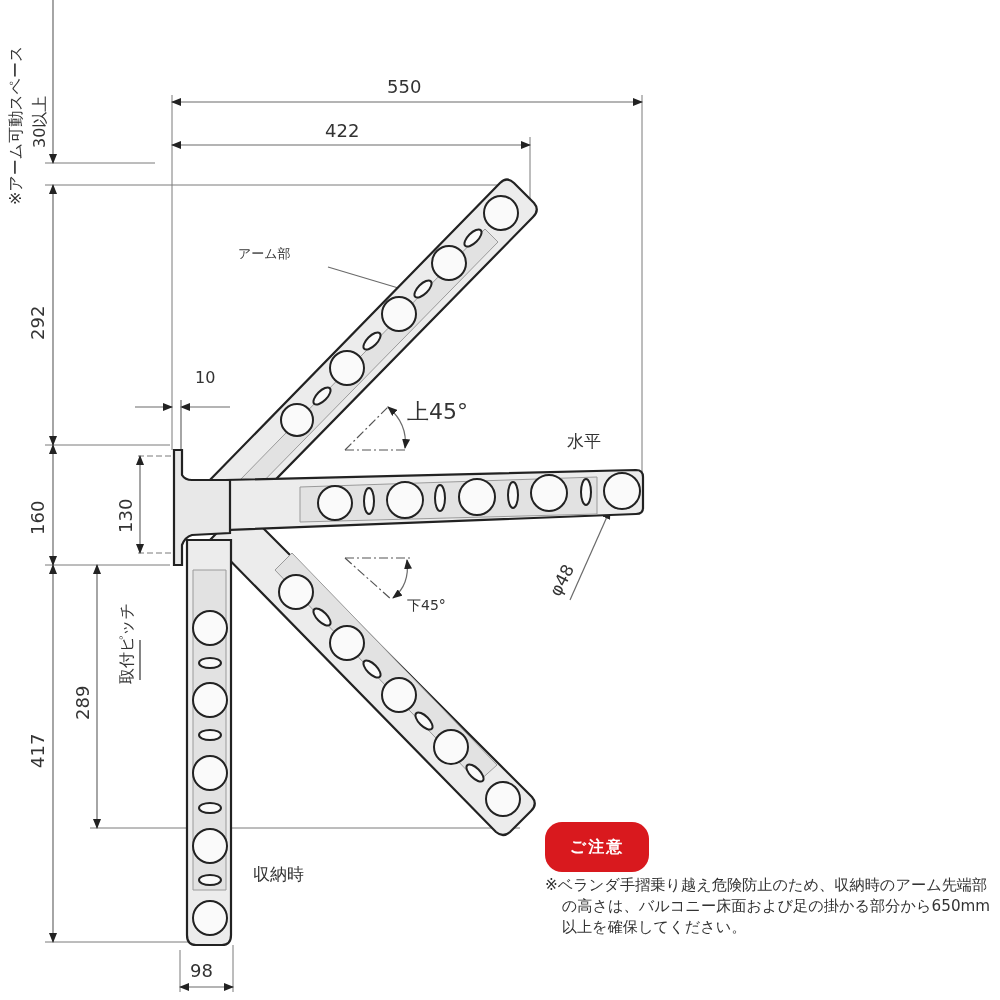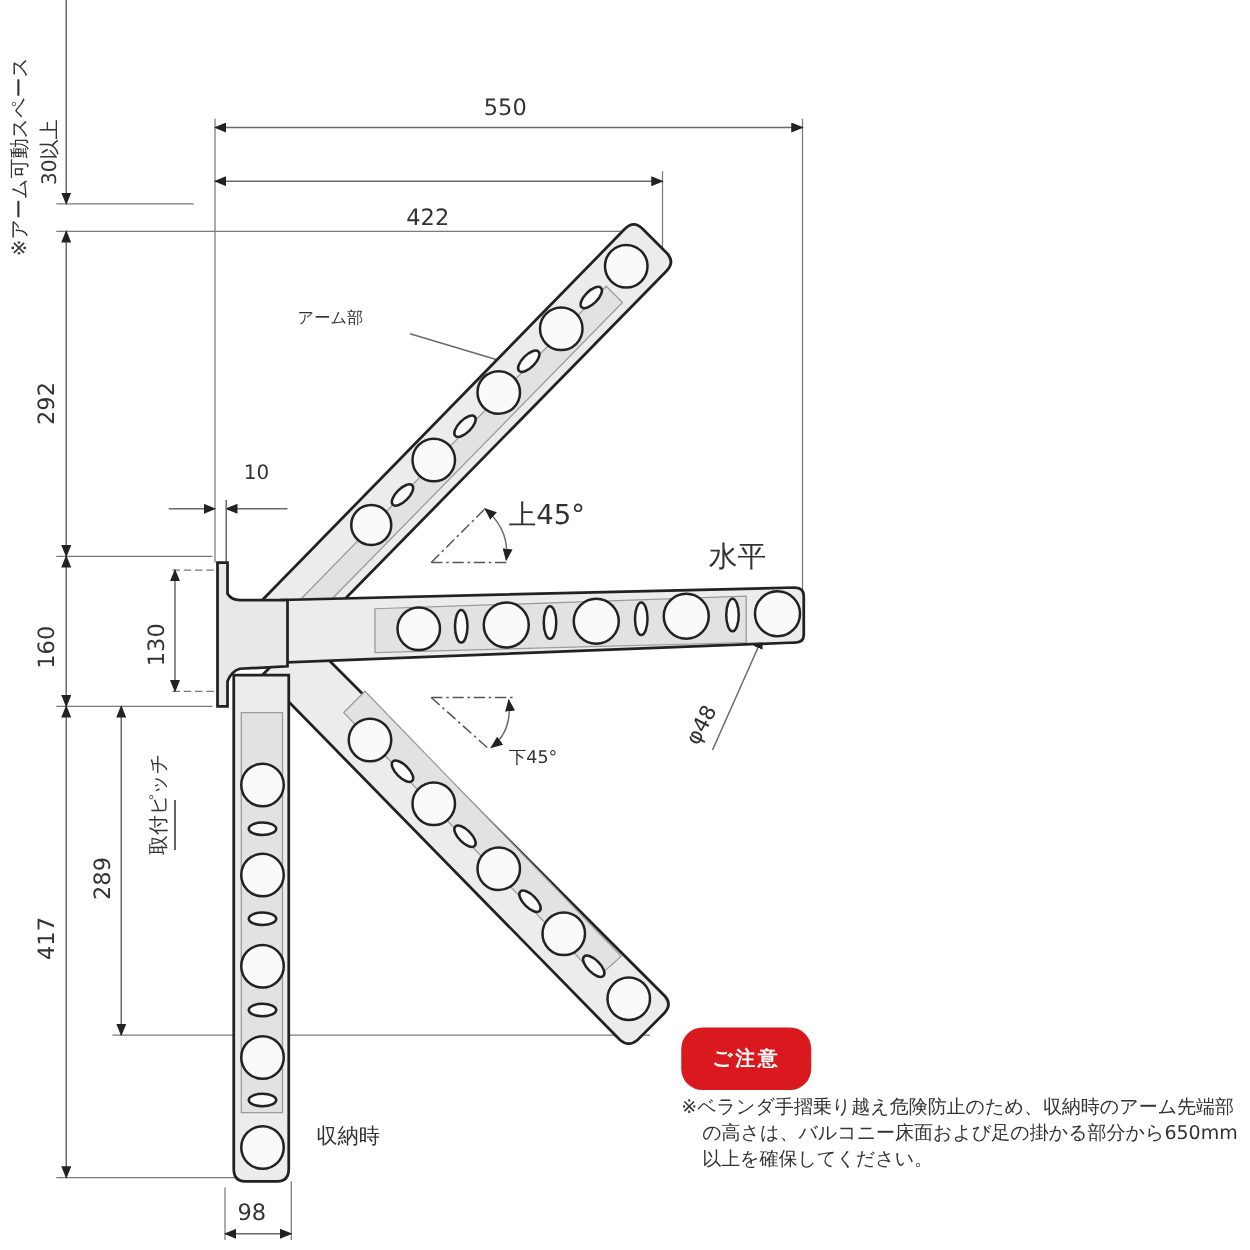--- a/index.html
+++ b/index.html
@@ -132,36 +132,36 @@
     <path d="M388,407 Q408,424 405,448" class="dim" marker-end="url(#ah)" marker-start="url(#ahs)"></path>
   </g>
   <g>
     <line class="dash" x1="345" y1="558" x2="410" y2="558"></line>
     <line class="dash" x1="345" y1="558" x2="392" y2="600"></line>
     <path d="M407,560 Q410,585 393,598" class="dim" marker-end="url(#ah)" marker-start="url(#ahs)"></path>
   </g>
 </svg>
 
 <div class="label" style="left:387px;top:76px;">550</div>
-<div class="label" style="left:325px;top:120px;margin-top:44px;">422</div>
+<div class="label" style="left:325px;top:120px;">422</div>
 <div class="label" style="left:195px;top:368px;font-size:16px;">10</div>
 <div class="label" style="left:190px;top:960px;">98</div>
 
 <div class="vlabel" style="left:6px;top:205px;font-size:16px;">※アーム可動スペース</div>
 <div class="vlabel" style="left:30px;top:148px;font-size:16px;">30以上</div>
 <div class="vlabel" style="left:27px;top:340px;">292</div>
 <div class="vlabel" style="left:27px;top:535px;">160</div>
 <div class="vlabel" style="left:115px;top:533px;">130</div>
 <div class="vlabel" style="left:117px;top:684px;font-size:16px;">取付ピッチ</div>
 <div class="vlabel" style="left:72px;top:720px;">289</div>
 <div class="vlabel" style="left:27px;top:768px;">417</div>
 <div class="label" style="left:545px;top:590px;transform:rotate(-62deg);transform-origin:left top;font-size:17px;">φ48</div>
 
 <div class="label" style="left:238px;top:245px;font-size:13px;">アーム部</div>
 <div class="label" style="left:407px;top:397px;font-size:22px;">上45°</div>
 <div class="label" style="left:407px;top:597px;font-size:14px;">下45°</div>
-<div class="label" style="left:567px;top:430px;font-size:23px;">水平</div>
-<div class="label" style="left:253px;top:897px;font-size:17px;">収納時</div>
+<div class="label" style="left:567px;top:430px;font-size:17px;">水平</div>
+<div class="label" style="left:253px;top:863px;font-size:17px;">収納時</div>
 
 <div class="notice-badge">ご注意</div>
 <div class="notes">
   <div class="note">※ベランダ手摺乗り越え危険防止のため、収納時のアーム先端部の高さは、バルコニー床面および足の掛かる部分から650mm以上を確保してください。</div>
 </div>
 
 </body></html>

